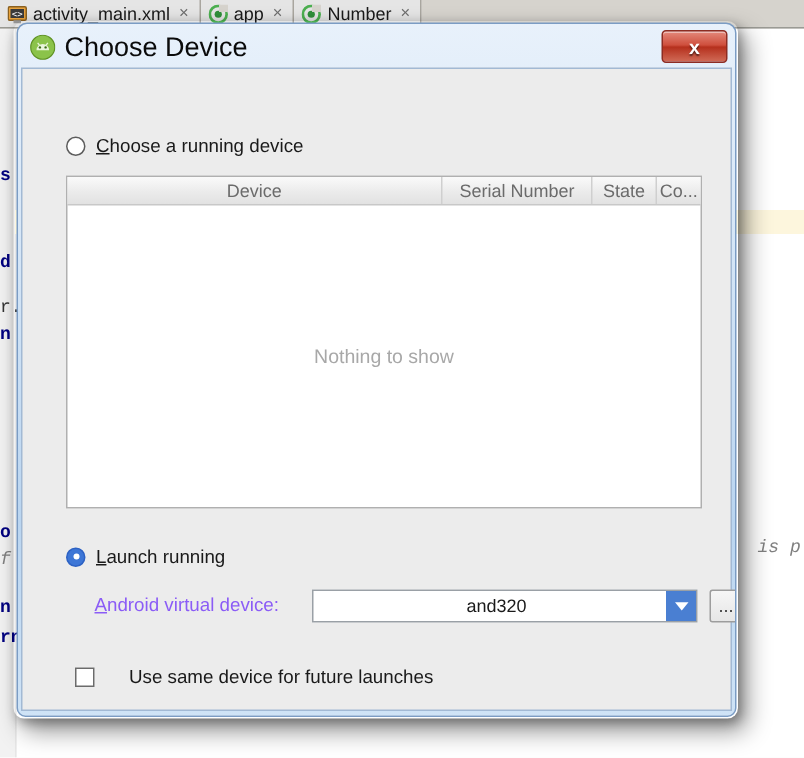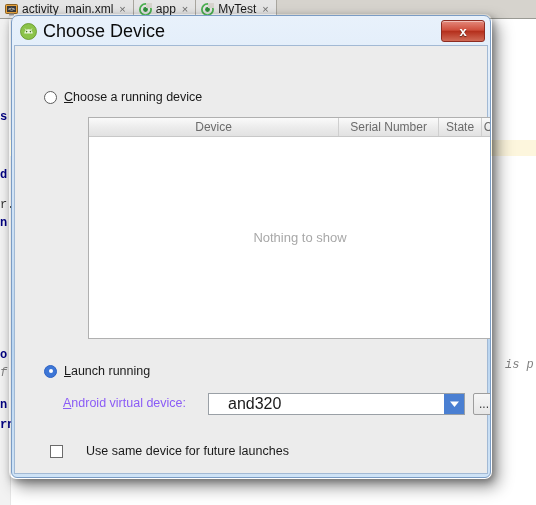--- a/index.html
+++ b/index.html
@@ -198,21 +198,20 @@
   }
 
   
   #device-table {
     position: absolute;
     left: 29px; top: 71px;
     width: 424px; height: 222px;
     border: 1px solid #b0b0b0;
     background: #ffffff;
     box-sizing: border-box;
-    margin-left: 44px;
   }
   #table-header {
     display: flex;
     height: 19px;
     background: linear-gradient(to bottom, #fafafa 0%, #ebebeb 55%, #e2e2e2 100%);
     border-bottom: 1px solid #c8c8c8;
     box-sizing: border-box;
   }
   .th {
     font-size: 12px;
@@ -246,26 +245,27 @@
     left: 193px; top: 347px;
     width: 257px; height: 22px;
     border: 1px solid #9aa0a6;
     background: #ffffff;
     box-sizing: border-box;
     display: flex;
     align-items: stretch;
   }
   #avd-value {
     flex: 1 1 auto;
-    font-size: 16px;
+    font-size: 12px;
     color: #1a1a1a;
     line-height: 20px;
-    padding-left: 19px;
+    padding-left: 9px;
     overflow: hidden;
     white-space: nowrap;
+    text-align: center;
   }
   #avd-arrow {
     width: 20px;
     background: #4a7fd2;
     display: flex;
     align-items: center;
     justify-content: center;
     cursor: pointer;
   }
   #avd-arrow svg { display: block; }
@@ -331,21 +331,21 @@
     <span class="tab-close">×</span>
   </div>
   <div class="tab">
     <span class="tabicon">
       <svg width="13" height="13" viewBox="0 0 13 13">
         <circle cx="6.5" cy="6.5" r="5.6" fill="none" stroke="#4caf50" stroke-width="1.8"></circle>
         <circle cx="6.5" cy="6.5" r="2.4" fill="#2f8f3a"></circle>
         <rect x="7" y="0" width="6" height="5" fill="#d6d3cd"></rect>
       </svg>
     </span>
-    <span class="tab-label">MyTest</span>
+    <span class="tab-label">Number</span>
     <span class="tab-close">×</span>
   </div>
 </div>
 
 <div id="dialog-shadow"></div>
 
 <div id="dialog">
 
   <div id="titlebar">
     <span id="title-icon">

